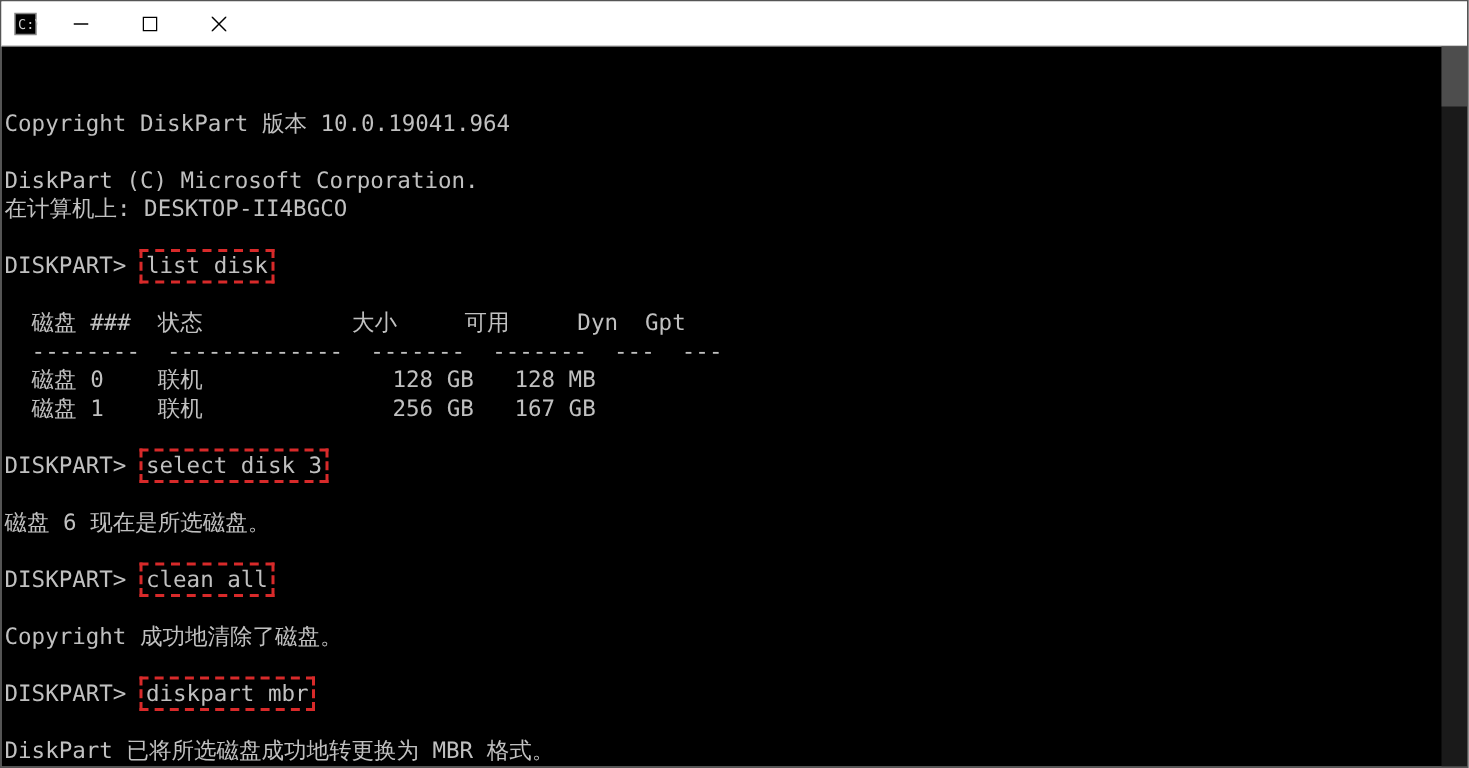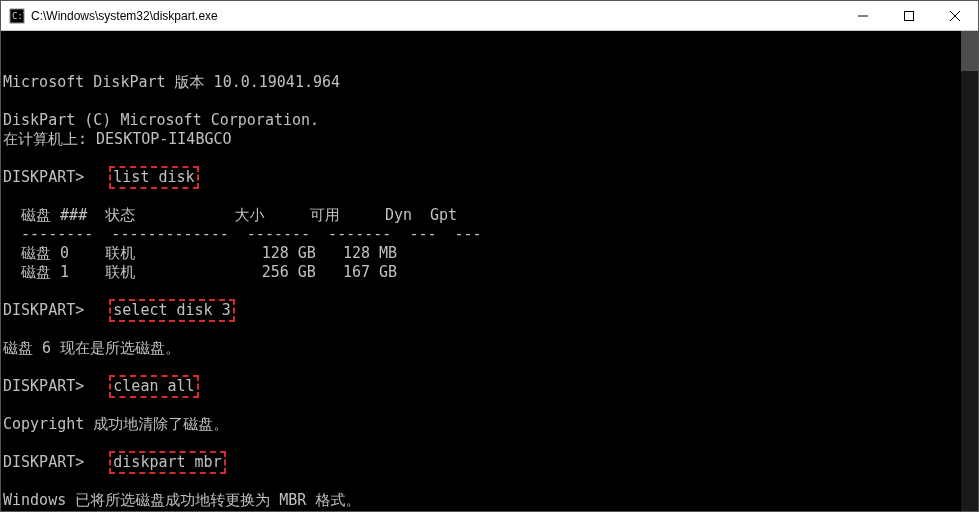--- a/index.html
+++ b/index.html
@@ -75,35 +75,34 @@
   top: 0;
   left: 0;
   right: 0;
   height: 40px;
   background: #4d4d4d;
 }
 .hl {
   border: 2px dashed #d82a2a;
   padding: 0 2px;
   display: inline-block;
-  margin: -2px 16px;
+  margin: -2px 0;
 }
 </style>
 </head>
 <body>
 
 <div class="window">
   <div class="titlebar">
     <span class="titlebar-icon">
       <svg viewBox="0 0 16 16" width="16" height="16">
         <rect x="1" y="1" width="14" height="14" fill="#000" stroke="#888" stroke-width="1"></rect>
         <text x="3" y="11" font-size="9" fill="#ccc" font-family="monospace">C:\</text>
       </svg>
     </span>
-    <span class="titlebar-title">C:\Windows\system32\diskpart.exe</span>
     <div class="titlebar-buttons">
       <div class="titlebar-btn">
         <svg width="10" height="10" viewBox="0 0 10 10">
             <line x1="0" y1="5" x2="10" y2="5" stroke="#000" stroke-width="1"></line>
           </svg>
       </div>
       <div class="titlebar-btn">
         <svg width="10" height="10" viewBox="0 0 10 10">
             <rect x="0.5" y="0.5" width="9" height="9" fill="none" stroke="#000" stroke-width="1"></rect>
           </svg>
@@ -111,21 +110,21 @@
       <div class="titlebar-btn close">
         <svg width="10" height="10" viewBox="0 0 10 10">
             <line x1="0" y1="0" x2="10" y2="10" stroke="#000" stroke-width="1"></line>
             <line x1="10" y1="0" x2="0" y2="10" stroke="#000" stroke-width="1"></line>
           </svg>
       </div>
     </div>
   </div>
   <div class="terminal">
 <div>
-<span>Microsoft DiskPart 版本 10.0.19041.964</span>
+<span>Copyright DiskPart 版本 10.0.19041.964</span>
 
 <span>DiskPart (C) Microsoft Corporation.</span>
 <span>在计算机上: DESKTOP-II4BGCO</span>
 
 <span>DISKPART&gt; </span><span class="hl">list disk</span>
 
 <span>  磁盘 ###  状态           大小     可用     Dyn  Gpt</span>
 <span>  --------  -------------  -------  -------  ---  ---</span>
 <span>  磁盘 0    联机              128 GB   128 MB</span>
 <span>  磁盘 1    联机              256 GB   167 GB</span>
@@ -133,21 +132,21 @@
 <span>DISKPART&gt; </span><span class="hl">select disk 3</span>
 
 <span>磁盘 6 现在是所选磁盘。</span>
 
 <span>DISKPART&gt; </span><span class="hl">clean all</span>
 
 <span>Copyright 成功地清除了磁盘。</span>
 
 <span>DISKPART&gt; </span><span class="hl">diskpart mbr</span>
 
-<span>Windows 已将所选磁盘成功地转更换为 MBR 格式。</span>
+<span>DiskPart 已将所选磁盘成功地转更换为 MBR 格式。</span>
 
 
 </div>
     <div class="scrollbar">
       <div class="scrollbar-thumb"></div>
     </div>
   </div>
 </div>
 
 </body></html>

